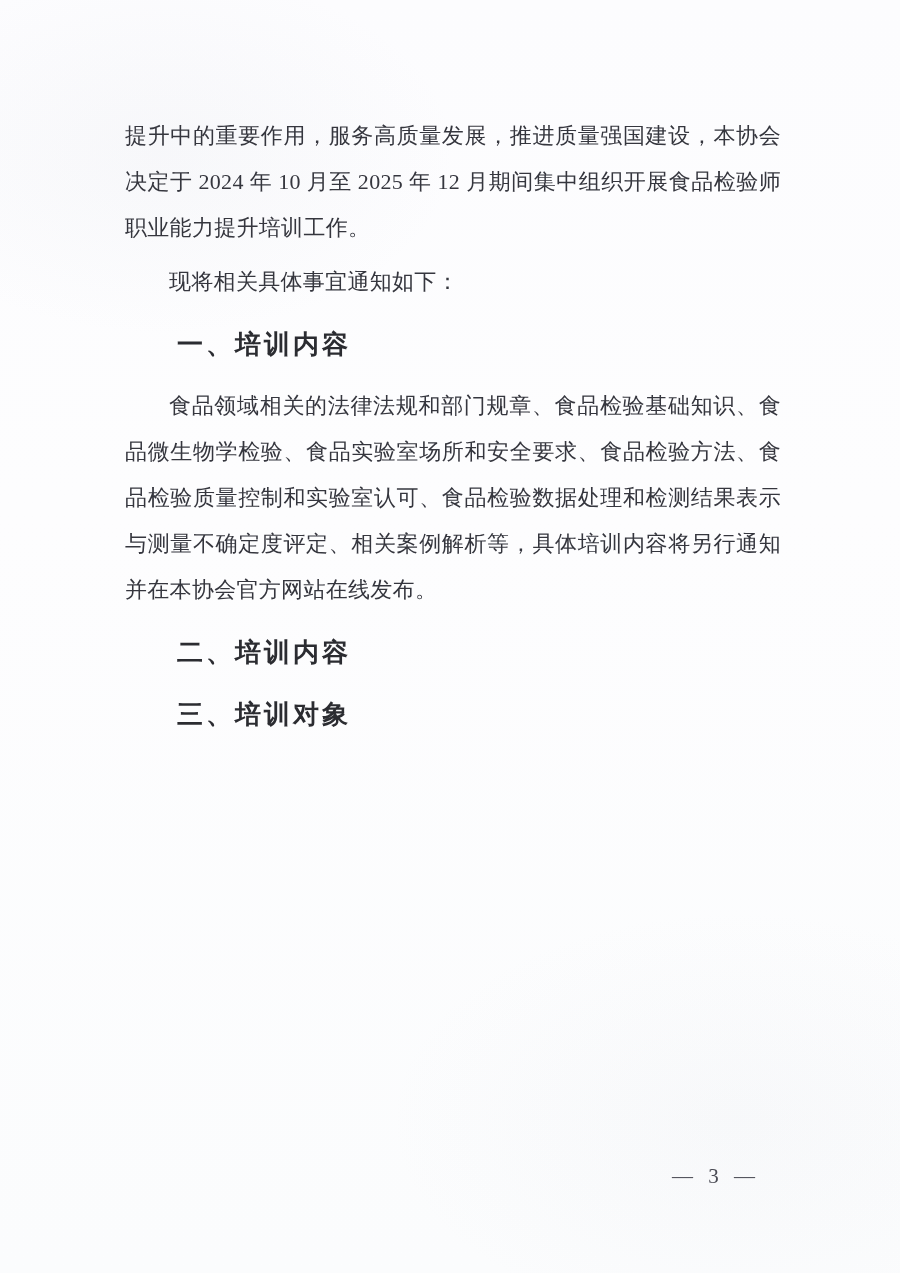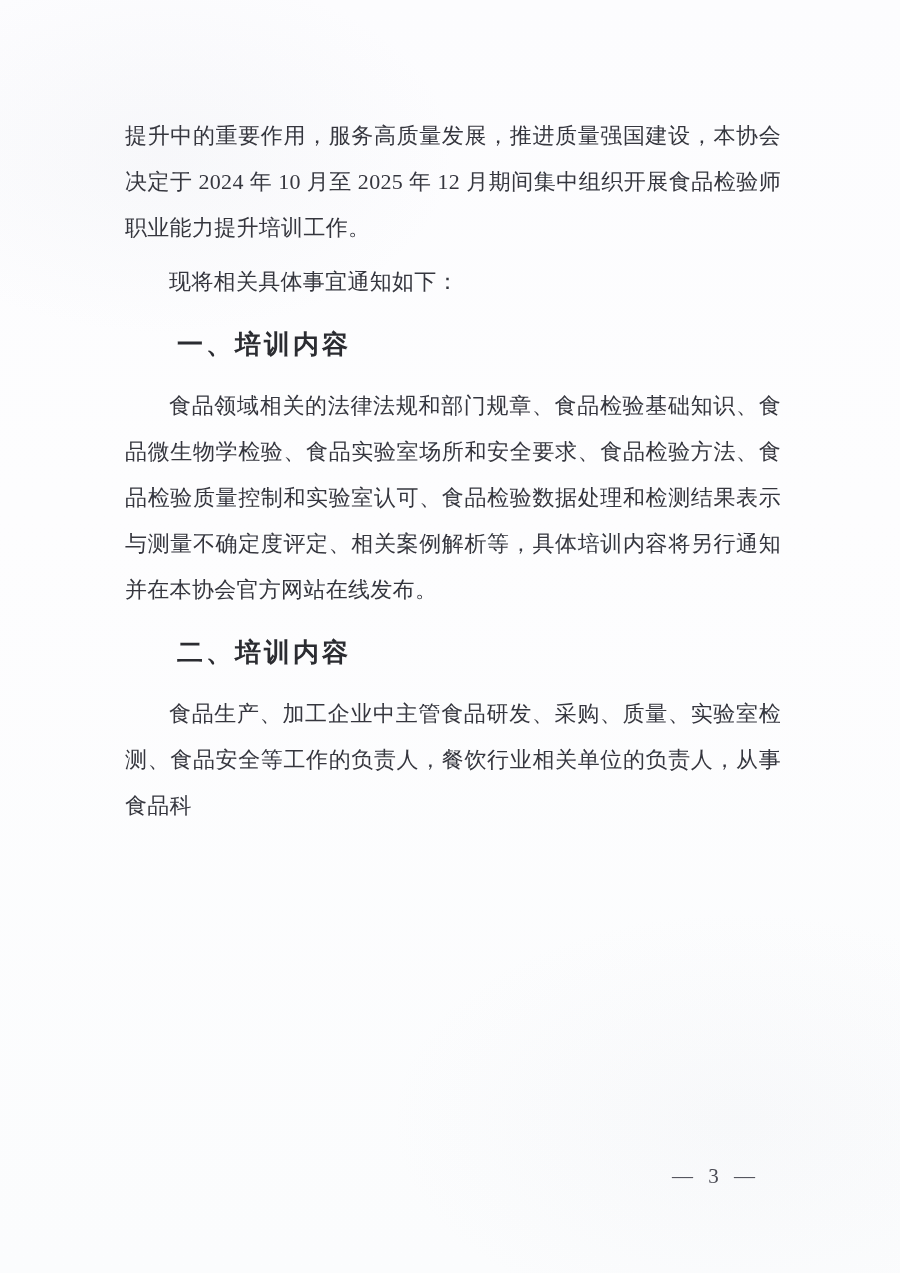--- a/index.html
+++ b/index.html
@@ -73,16 +73,16 @@
 </head>
 <body>
 
 <div class="page">
   <div class="content">
     <p class="para no-indent">提升中的重要作用，服务高质量发展，推进质量强国建设，本协会决定于 2024 年 10 月至 2025 年 12 月期间集中组织开展食品检验师职业能力提升培训工作。</p>
     <p class="para">现将相关具体事宜通知如下：</p>
     <h2 class="heading">一、培训内容</h2>
     <p class="para">食品领域相关的法律法规和部门规章、食品检验基础知识、食品微生物学检验、食品实验室场所和安全要求、食品检验方法、食品检验质量控制和实验室认可、食品检验数据处理和检测结果表示与测量不确定度评定、相关案例解析等，具体培训内容将另行通知并在本协会官方网站在线发布。</p>
     <h2 class="heading">二、培训内容</h2>
-    <p class="para">食品生产、加工企业中主管食品研发、采购、质量、实验室检测、食品安全等工作的负责人，餐饮行业相关单位的负责人，从事食品科</p>
+    <h2 class="heading">三、培训对象</h2>
   </div>
   <div class="footer">— 3 —</div>
 </div>
 
 </body></html>

